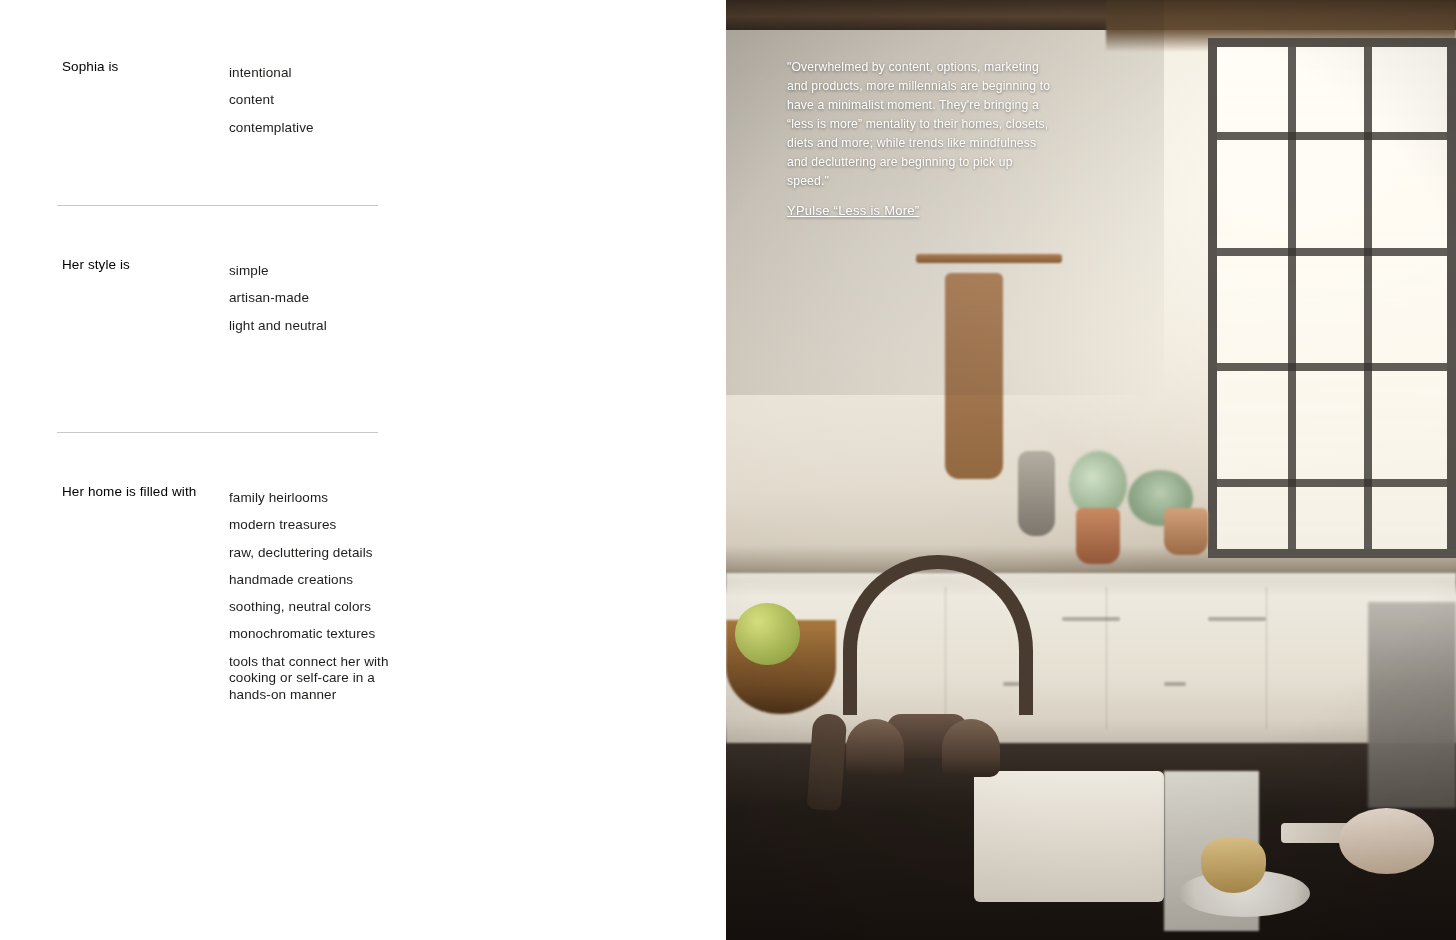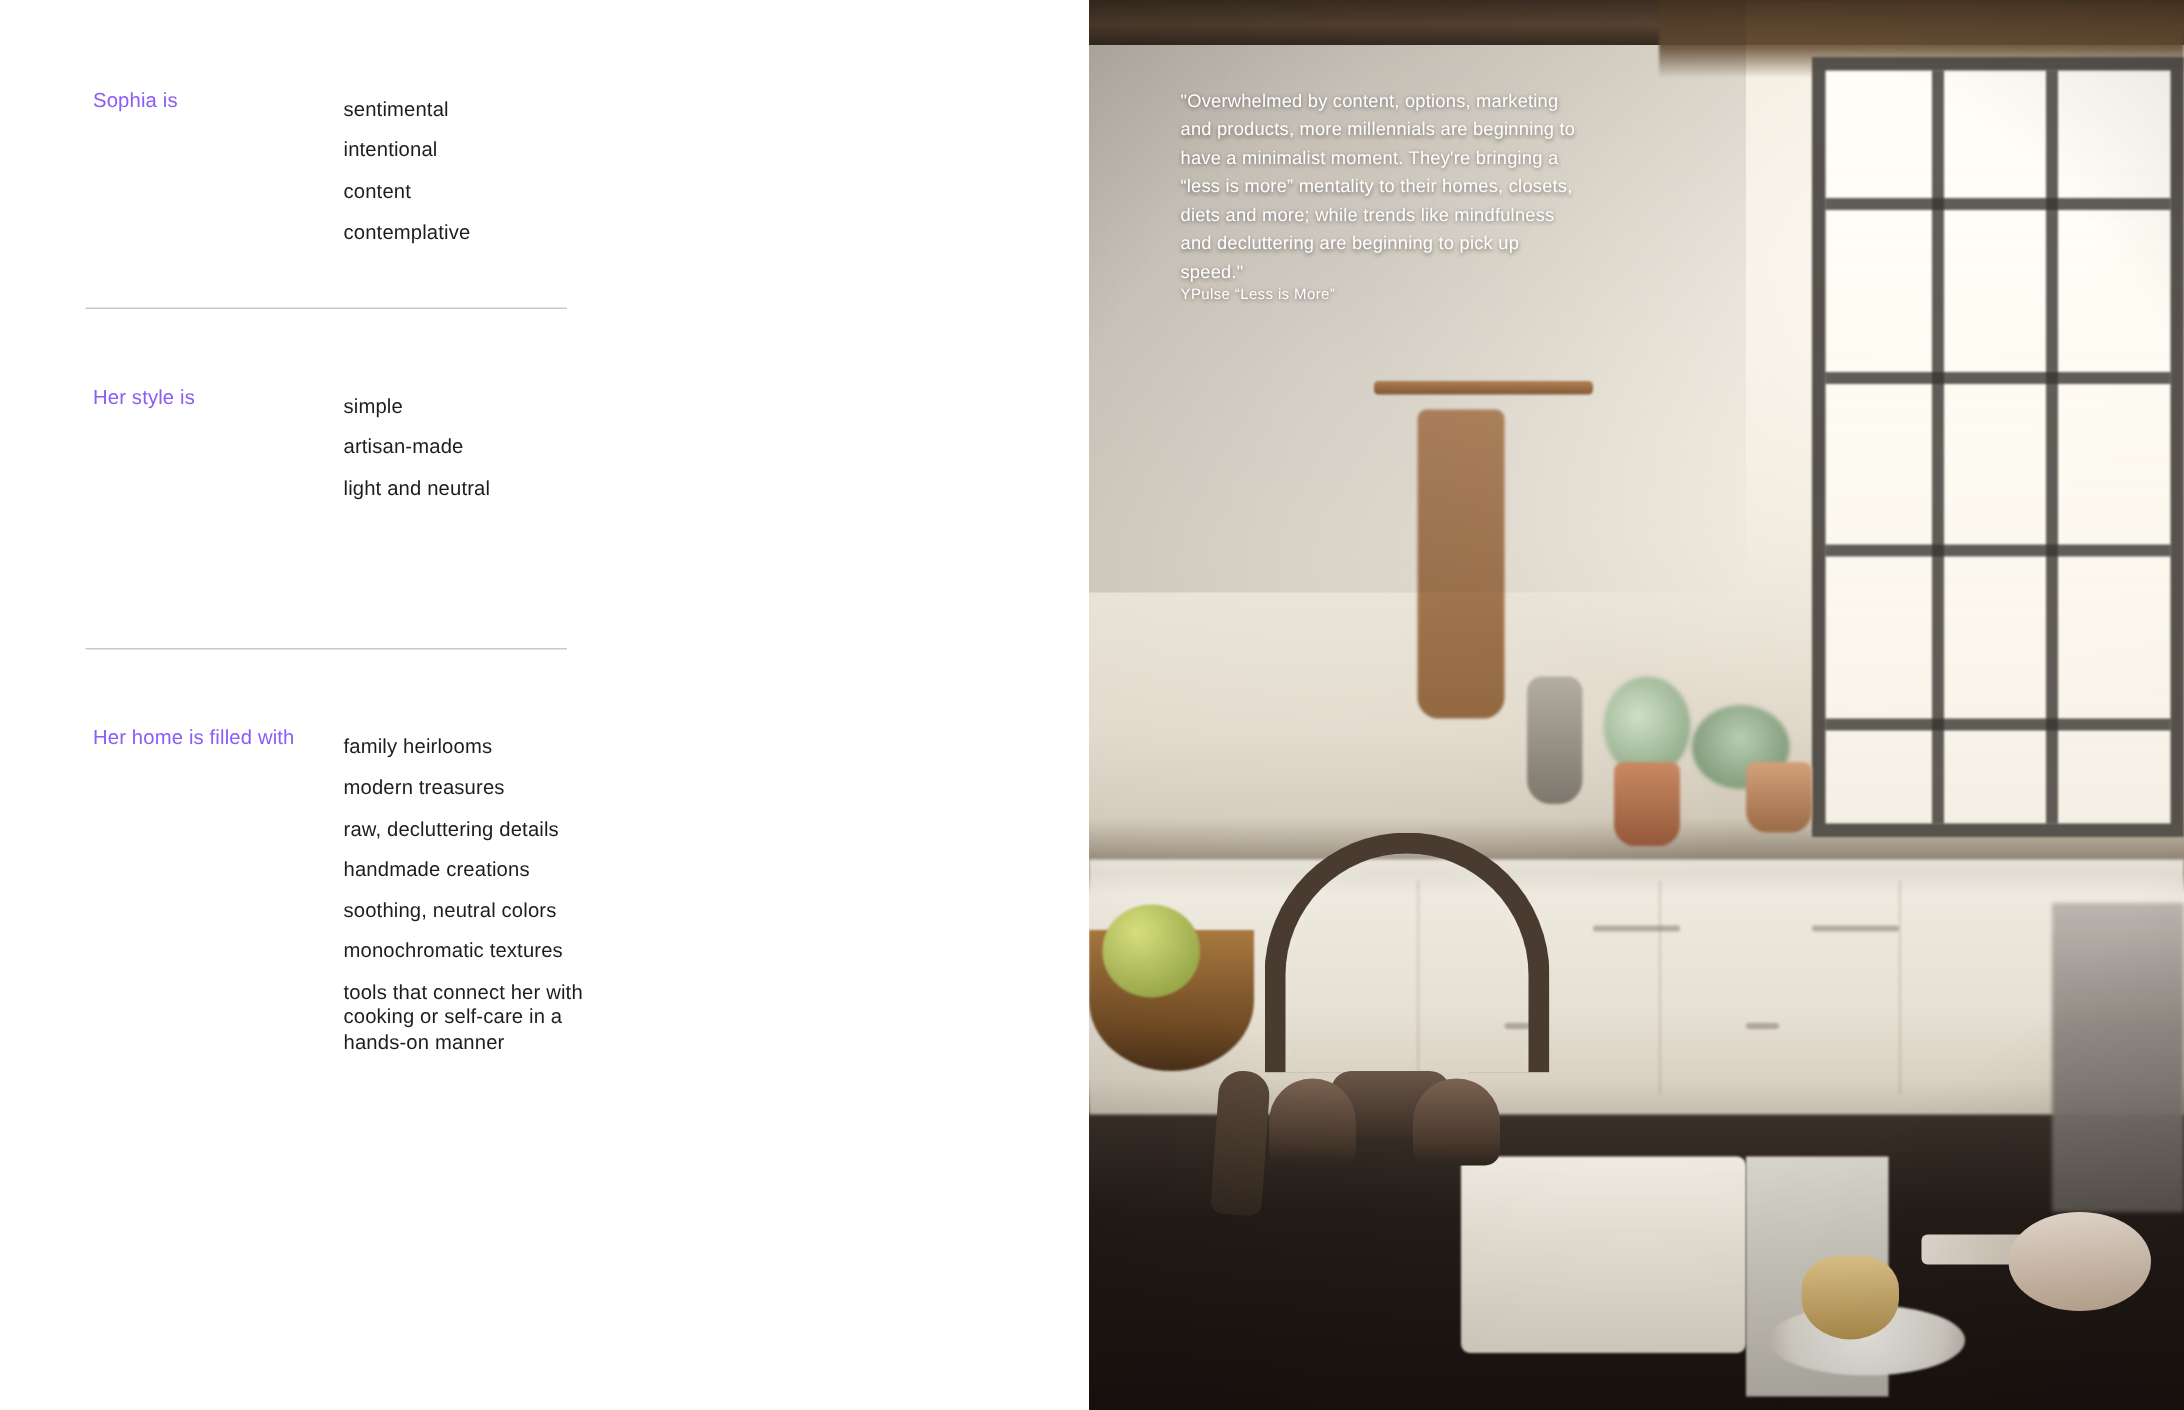--- a/index.html
+++ b/index.html
@@ -32,21 +32,21 @@
   .section {
     position: absolute;
     left: 57px;
     width: 560px;
   }
   .section-label {
     position: absolute;
     left: 5px;
     top: 0;
     font-size: 13.5px;
-    color: #8b5cf6;
+    color: #000000;
     letter-spacing: 0.1px;
     line-height: 16px;
     white-space: nowrap;
   }
   .section-items {
     position: absolute;
     left: 172px;
     top: 0;
     width: 340px;
   }
@@ -361,37 +361,38 @@
     width: 265px;
   }
   .quote-text {
     font-size: 12.2px;
     line-height: 19px;
     color: #ffffff;
     letter-spacing: 0.15px;
     text-shadow: 0 1px 3px rgba(0,0,0,0.45);
   }
   .quote-source {
-    font-size: 10px;
+    margin-top: 12px;
+    font-size: 13px;
     color: #ffffff;
     letter-spacing: 0.25px;
     text-shadow: 0 1px 3px rgba(0,0,0,0.45);
+    text-decoration: underline;
   }
 </style>
 </head>
 <body>
 
 <div class="page">
 
   <div class="left-pane">
 
     <div class="section" style="top:59px;">
       <div class="section-label">Sophia is</div>
       <div class="section-items">
-        <div class="item">sentimental</div>
         <div class="item">intentional</div>
         <div class="item">content</div>
         <div class="item">contemplative</div>
       </div>
     </div>
 
     <div class="divider" style="top:205px;"></div>
 
     <div class="section" style="top:257px;">
       <div class="section-label">Her style is</div>

